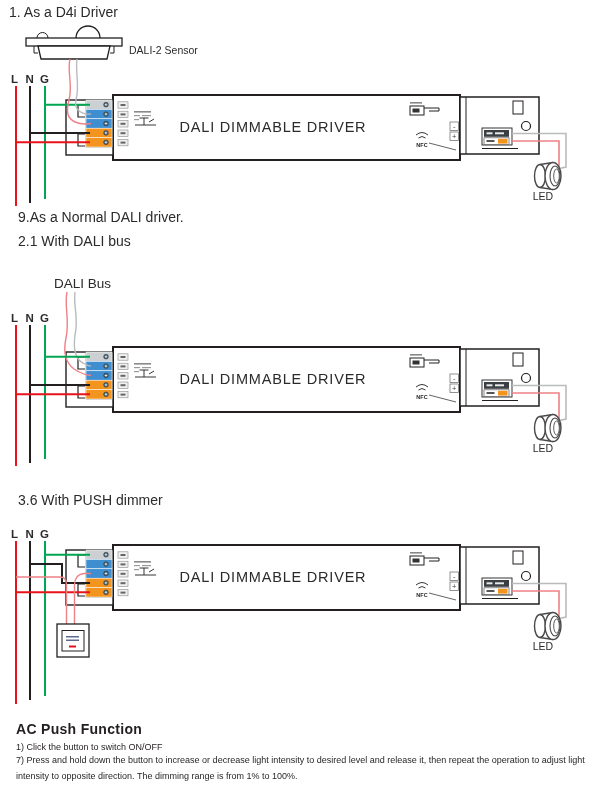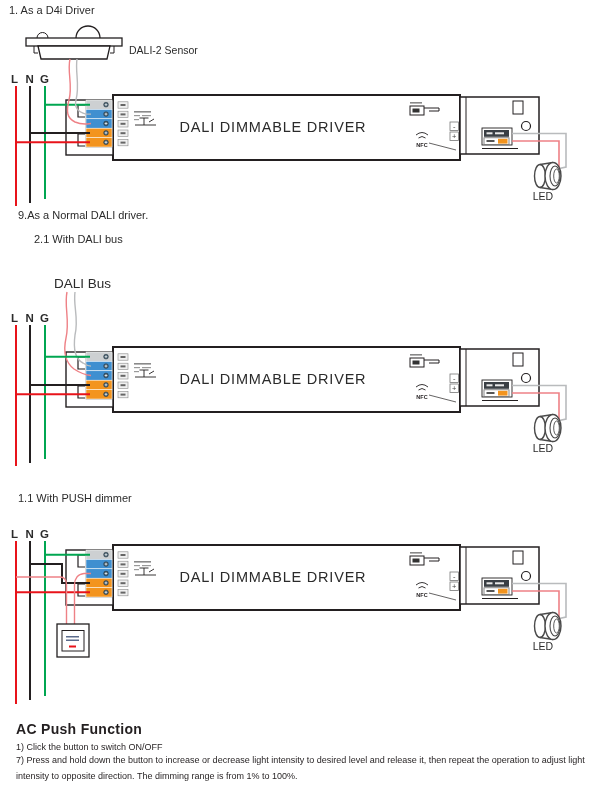--- a/index.html
+++ b/index.html
@@ -1,29 +1,29 @@
 <!DOCTYPE html>
 <html><head>
 <meta charset="utf-8">
 <style>
   html,body{margin:0;padding:0;}
   body{width:610px;height:797px;background:#ffffff;font-family:"Liberation Sans",sans-serif;position:relative;overflow:hidden;}
   .abs{position:absolute;}
-  .title{font-size:11px;color:#2b2b2b;white-space:nowrap;}
+  .title{font-size:14px;color:#2b2b2b;white-space:nowrap;}
   .footer-h{font-size:14px;font-weight:bold;color:#231f20;letter-spacing:.3px;white-space:nowrap;}
   .footer-p{font-size:9px;color:#231f20;line-height:15.5px;width:586px;}
   svg text{font-family:"Liberation Sans",sans-serif;}
 </style>
 </head>
 <body>
 
 <div class="abs title" style="left:9px;top:4px">1. As a D4i Driver</div>
 <div class="abs title" style="left:18px;top:209px">9.As a Normal DALI driver.</div>
-<div class="abs title" style="left:34px;top:233px">2.1 With DALI bus</div>
-<div class="abs title" style="left:18px;top:492px">1.1 With PUSH dimmer</div>
+<div class="abs title" style="left:18px;top:233px">2.1 With DALI bus</div>
+<div class="abs title" style="left:18px;top:492px">3.6 With PUSH dimmer</div>
 
 <svg class="abs" style="left:0;top:0" width="610" height="797" viewBox="0 0 610 797">
 
   <defs>
 
     <g id="drv">
 
       <rect x="47" y="0" width="347" height="65" fill="#ffffff" stroke="#231f20" stroke-width="2"></rect>
 
       <rect x="0" y="5" width="47" height="55" fill="#ffffff" stroke="#231f20" stroke-width="1.4"></rect>

